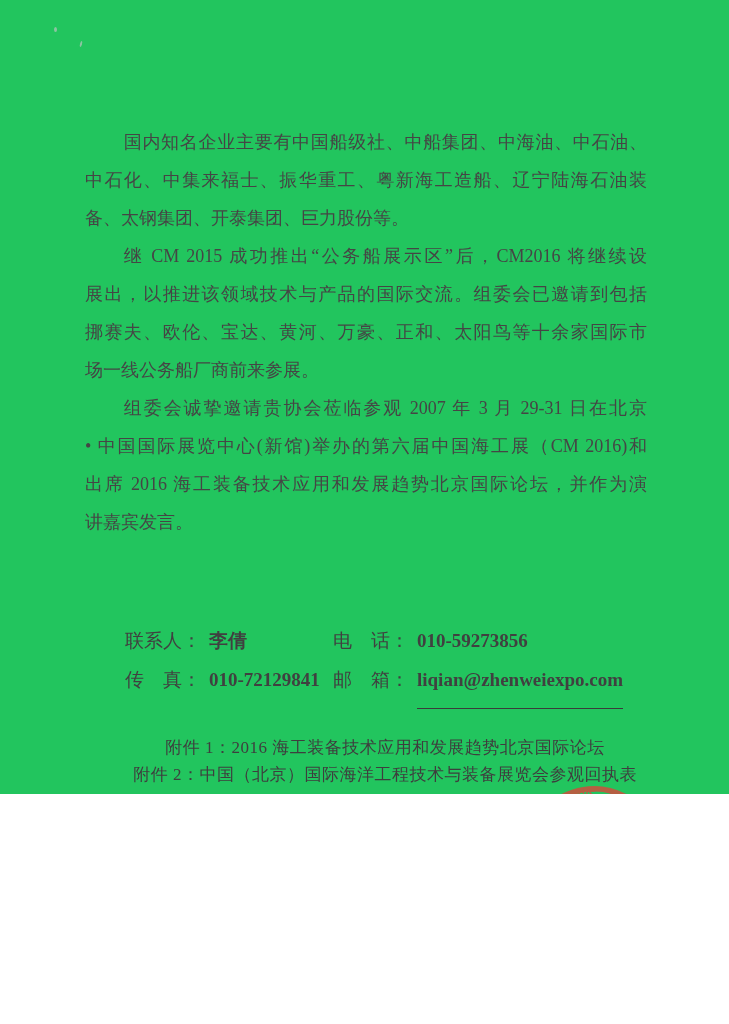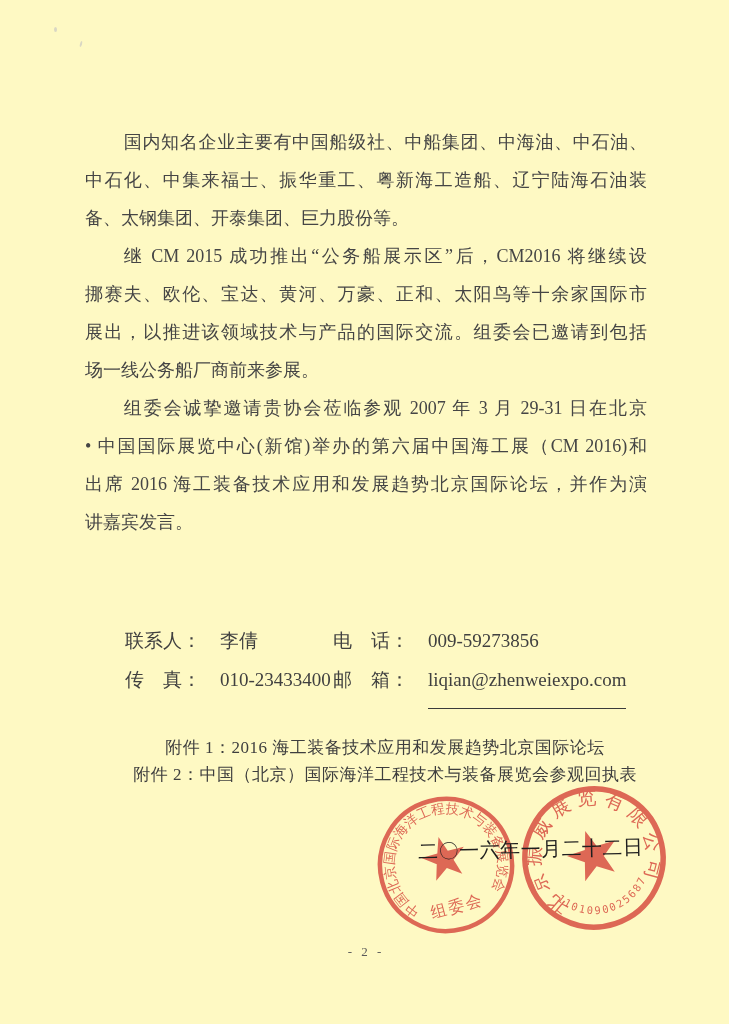--- a/index.html
+++ b/index.html
@@ -1,32 +1,32 @@
 <!DOCTYPE html>
 <html><head>
 <meta charset="utf-8">
 <style>
   html,body{margin:0;padding:0;background:#fff;}
   .page{
-    position:relative;width:729px;height:1024px;background:#fef9c3;overflow:hidden;
+    position:relative;width:729px;height:794px;background:#22c55e;overflow:hidden;
     font-family:"Liberation Serif","DejaVu Serif",serif;color:#424242;
   }
   .speck{position:absolute;background:#c4c4c4;border-radius:50%;opacity:.65;}
   .s1{left:54px;top:27px;width:3px;height:5px;}
   .s2{left:80px;top:41px;width:2px;height:6px;transform:rotate(15deg);}
 
   .body-text{position:absolute;left:85px;top:123px;width:562px;font-size:18px;color:#454545;}
   .line{height:38px;line-height:38px;text-align:justify;text-align-last:justify;white-space:nowrap;}
   .line.first{text-indent:2.15em;}
   .line.last{text-align-last:left;white-space:normal;}
 
   .contact{position:absolute;left:125px;top:621px;width:522px;font-size:19px;color:#404040;}
   .c-row{display:flex;height:39px;line-height:39px;white-space:nowrap;}
   .c-left{width:208px;flex:0 0 208px;}
-  .c-val{margin-left:19px;}
+  .c-val{margin-left:8px;font-weight:bold;}
   .u{border-bottom:1.5px solid #3b3b3b;padding-bottom:18px;}
 
   .attachments{position:absolute;left:95px;top:734px;width:580px;font-size:17px;color:#3e3e3e;text-align:center;}
   .att-line{height:27px;line-height:27px;letter-spacing:.5px;white-space:nowrap;}
 
   .stamps{position:absolute;left:360px;top:778px;}
   .stamp-date{
     position:absolute;left:418px;top:836px;font-size:20px;letter-spacing:.5px;
     color:#1f1f1f;transform:rotate(-1.2deg);white-space:nowrap;
   }
@@ -39,41 +39,41 @@
 <div class="page">
 
   <span class="speck s1"></span>
   <span class="speck s2"></span>
 
   <div class="body-text" id="paragraphs">
       <div class="line first">国内知名企业主要有中国船级社、中船集团、中海油、中石油、</div>
       <div class="line">中石化、中集来福士、振华重工、粤新海工造船、辽宁陆海石油装</div>
       <div class="line last">备、太钢集团、开泰集团、巨力股份等。</div>
       <div class="line first">继 CM 2015 成功推出“公务船展示区”后，CM2016 将继续设</div>
+      <div class="line">展出，以推进该领域技术与产品的国际交流。组委会已邀请到包括</div>
       <div class="line">挪赛夫、欧伦、宝达、黄河、万豪、正和、太阳鸟等十余家国际市</div>
-      <div class="line">展出，以推进该领域技术与产品的国际交流。组委会已邀请到包括</div>
       <div class="line last">场一线公务船厂商前来参展。</div>
       <div class="line first">组委会诚挚邀请贵协会莅临参观 2007 年 3 月 29-31 日在北京</div>
       <div class="line">• 中国国际展览中心(新馆)举办的第六届中国海工展（CM 2016)和</div>
       <div class="line">出席 2016 海工装备技术应用和发展趋势北京国际论坛，并作为演</div>
       <div class="line last">讲嘉宾发言。</div>
     </div>
 
   <div class="contact">
     <div class="c-row">
       <span class="c-left">
         <span>联系人：</span><span class="c-val">李倩</span>
       </span>
       <span>
-        <span>电　话：</span><span class="c-val">009-59273856</span>
+        <span>电　话：</span><span class="c-val">010-59273856</span>
       </span>
     </div>
     <div class="c-row">
       <span class="c-left">
-        <span>传　真：</span><span class="c-val">010-23433400</span>
+        <span>传　真：</span><span class="c-val">010-72129841</span>
       </span>
       <span>
         <span>邮　箱：</span><span class="c-val u">liqian@zhenweiexpo.com</span>
       </span>
     </div>
   </div>
 
   <div class="attachments">
     <div class="att-line">附件 1：2016 海工装备技术应用和发展趋势北京国际论坛</div>
     <div class="att-line">附件 2：中国（北京）国际海洋工程技术与装备展览会参观回执表</div>

